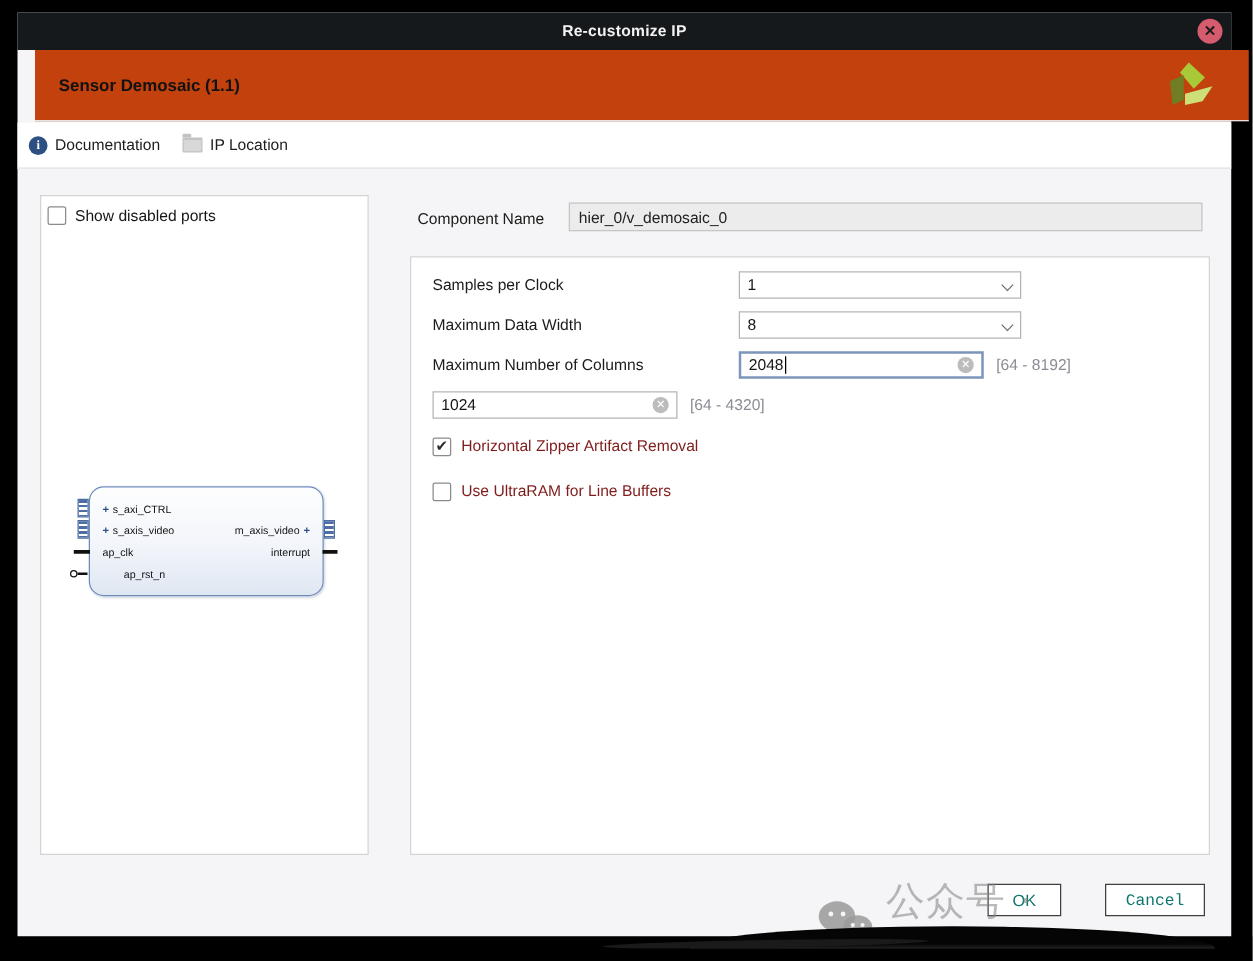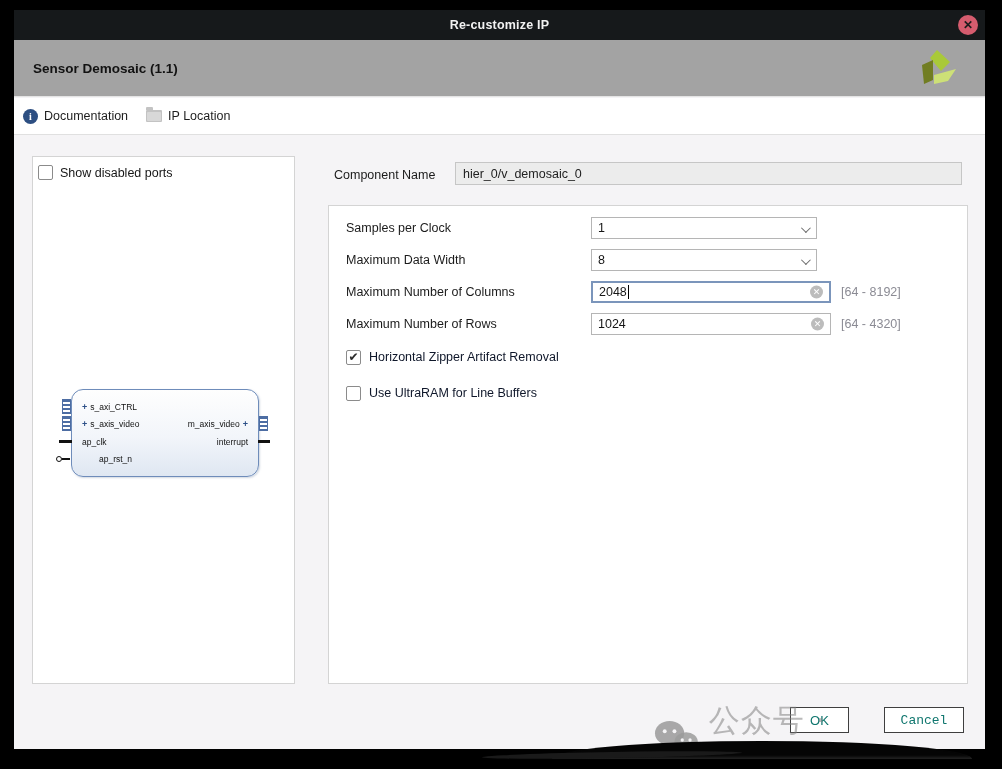--- a/index.html
+++ b/index.html
@@ -8,21 +8,21 @@
 
   .window { position:absolute; left:14px; top:10px; width:971px; height:741px; background:#f5f4f6; }
 
   
   .titlebar { position:absolute; left:0; top:0; width:100%; height:30px; background:#16191b; display:flex; align-items:center; justify-content:center; }
   .titlebar .title { color:#f2f2f2; font-size:12.5px; font-weight:bold; letter-spacing:.2px; }
   .close-btn { position:absolute; right:7px; top:5px; width:20px; height:20px; border-radius:50%; background:#d55c6e; display:flex; align-items:center; justify-content:center; cursor:pointer; }
   .close-btn .x { color:#1c1c1c; font-size:12px; font-weight:bold; line-height:1; transform:translateY(-0.5px); }
 
   
-  .header { position:absolute; left:0; top:30px; width:100%; height:57px; background:#a3a3a3; border-bottom:1px solid #e4e4e4; }
+  .header { position:absolute; left:14px; top:30px; width:100%; height:57px; background:#c2410c; border-bottom:1px solid #e4e4e4; }
   .header .ip-title { position:absolute; left:19px; top:21px; font-size:13.5px; font-weight:bold; color:#121212; }
   .logo { position:absolute; right:26px; top:9px; width:42px; height:44px; }
 
   
   .toolbar { position:absolute; left:0; top:88px; width:100%; height:37px; background:#fff; border-bottom:1px solid #e0e0e0; display:flex; align-items:center; padding-left:9px; gap:18px; }
   .tool-item { display:flex; align-items:center; gap:6px; font-size:12.5px; color:#1d1d1d; cursor:pointer; }
   .info-icon { width:15px; height:15px; border-radius:50%; background:#2d4f82; color:#fff; font-size:10px; font-weight:bold; font-family:"Liberation Serif", serif; display:flex; align-items:center; justify-content:center; }
   .folder-icon { width:16px; height:12px; background:#c3c3c3; border-radius:1px; position:relative; }
   .folder-icon::before { content:""; position:absolute; left:0; top:-3px; width:7px; height:3px; background:#c3c3c3; border-radius:1px 1px 0 0; }
   .folder-icon::after { content:""; position:absolute; left:1px; top:2px; width:14px; height:9px; background:#d8d8d8; border-radius:1px; }
@@ -48,26 +48,26 @@
   .comp-row { position:absolute; left:0; top:144px; width:100%; }
   .comp-label { position:absolute; left:320px; top:14px; font-size:12.5px; color:#1b1b1b; }
   .comp-field { position:absolute; left:441px; top:8px; width:507px; height:23px; background:#ececec; border:1px solid #c6c6c6; font-size:12.5px; color:#222; display:flex; align-items:center; padding:0 7px; }
 
   
   .right-panel { position:absolute; left:314px; top:195px; width:640px; height:479px; background:#fff; border:1px solid #d4d4d4; padding:11px 0 0 17px; }
   .form-row { display:flex; align-items:center; height:22px; margin-bottom:10px; }
   .form-label { width:245px; font-size:12.5px; color:#1b1b1b; }
   .select { width:226px; height:22px; background:#fff; border:1px solid #b5b5b5; display:flex; align-items:center; padding:0 6px; font-size:12.5px; color:#161616; cursor:pointer; position:relative; }
   .chevron { position:absolute; right:8px; top:8px; width:7px; height:7px; border-right:1.6px solid #6d6d6d; border-bottom:1.6px solid #6d6d6d; transform:rotate(45deg) translateY(-2px); }
-  .text-input { width:240px; height:22px; background:#fff; border:1px solid #b5b5b5; display:flex; align-items:center; padding:0 6px; font-size:12.5px; color:#161616; position:relative; }
+  .text-input { width:196px; height:22px; background:#fff; border:1px solid #b5b5b5; display:flex; align-items:center; padding:0 6px; font-size:12.5px; color:#161616; position:relative; }
   .text-input.focused { border:2px solid #7b95bb; }
   .caret { display:inline-block; width:1px; height:14px; background:#000; margin-left:1px; }
   .clear-icon { position:absolute; right:6px; top:50%; transform:translateY(-50%); width:13px; height:13px; border-radius:50%; background:#bcbcbc; color:#fff; font-size:9px; display:flex; align-items:center; justify-content:center; line-height:1; cursor:pointer; }
   .range-hint { margin-left:10px; font-size:12.5px; color:#8b8b94; }
-  .check-row { display:flex; align-items:center; gap:8px; height:16px; margin-top:14px; margin-bottom:5px; font-size:12.5px; color:#0f172a; }
+  .check-row { display:flex; align-items:center; gap:8px; height:16px; margin-top:14px; margin-bottom:5px; font-size:12.5px; color:#7f1d1d; }
   .check-row + .check-row { margin-top:20px; }
 
   
   .btn { position:absolute; height:26px; background:#fff; border:1px solid #3f3f3f; font-size:13px; color:#0f766e; display:flex; align-items:center; justify-content:center; cursor:pointer; font-family:"Liberation Sans", sans-serif; }
   .btn-ok { left:776px; top:697px; width:59px; }
   .btn-cancel { left:870px; top:697px; width:80px;font-family:Liberation Mono, monospace; }
 
   
   .watermark { position:absolute; left:654px; top:700px; display:flex; align-items:center; gap:10px; color:rgba(130,130,130,.55); font-size:31px; pointer-events:none; z-index:5; }
   .watermark .wtext { font-family:"DejaVu Sans", sans-serif; letter-spacing:1px; }
@@ -182,21 +182,20 @@
       <span class="form-label">Maximum Number of Columns</span>
       <div class="text-input focused">
         <span>2048</span>
           <span class="caret"></span>
         <span class="clear-icon">✕</span>
       </div>
       <span class="range-hint">[64 - 8192]</span>
     </div>
 
     <div class="form-row">
-      <span class="form-label">Maximum Number of Rows</span>
       <div class="text-input">
         <span>1024</span>
         <span class="clear-icon">✕</span>
       </div>
       <span class="range-hint">[64 - 4320]</span>
     </div>
 
 
     <div class="check-row">
       <span class="checkbox checked"></span>

